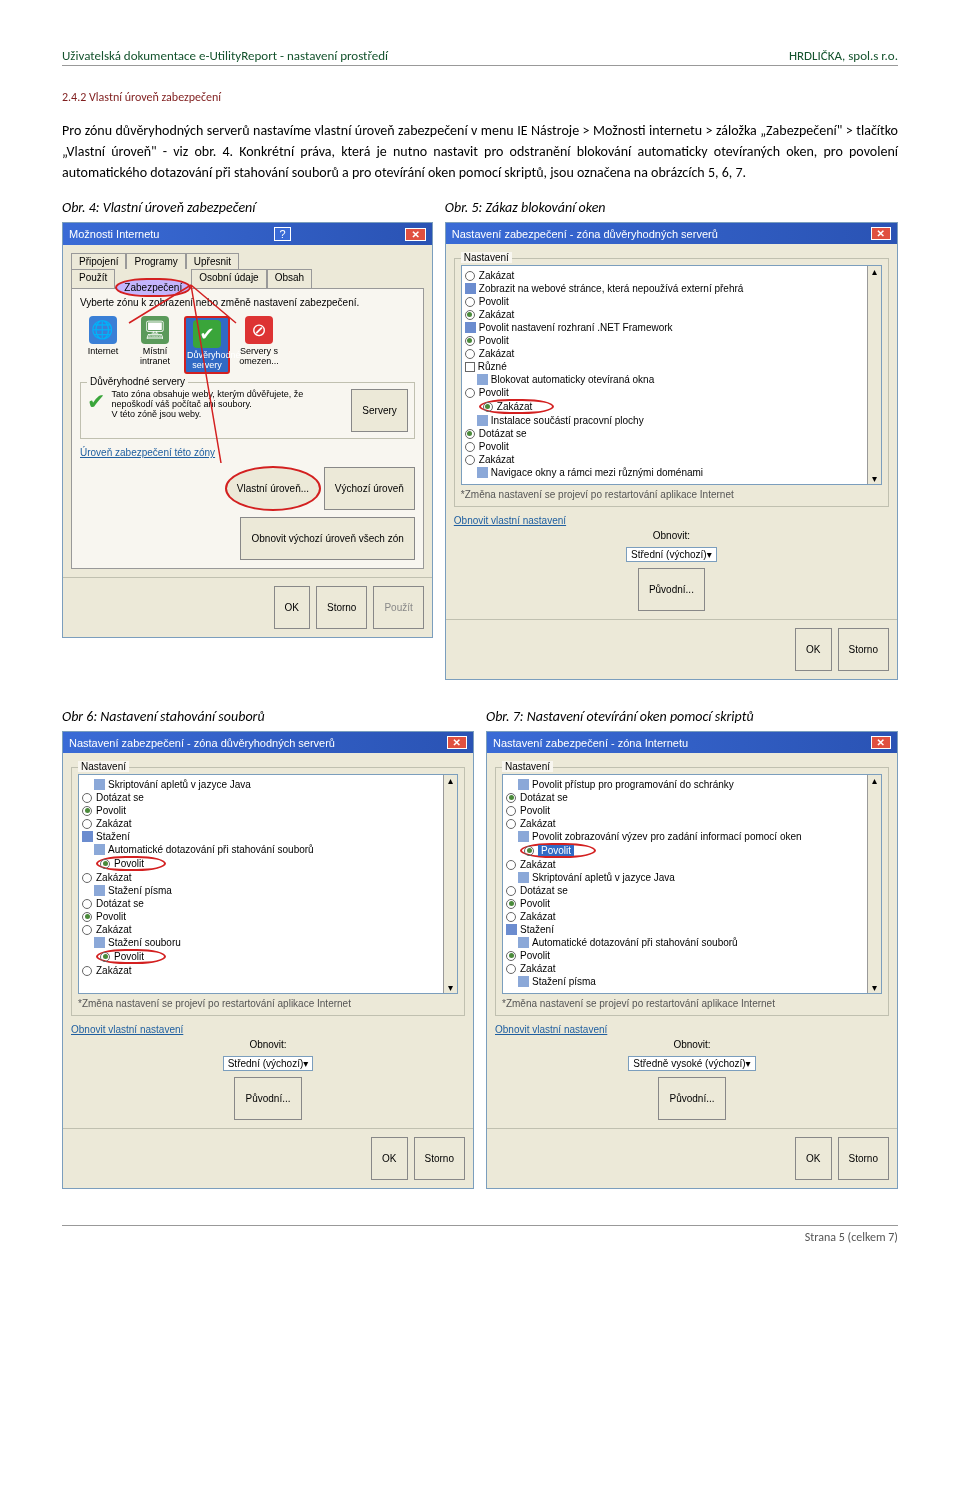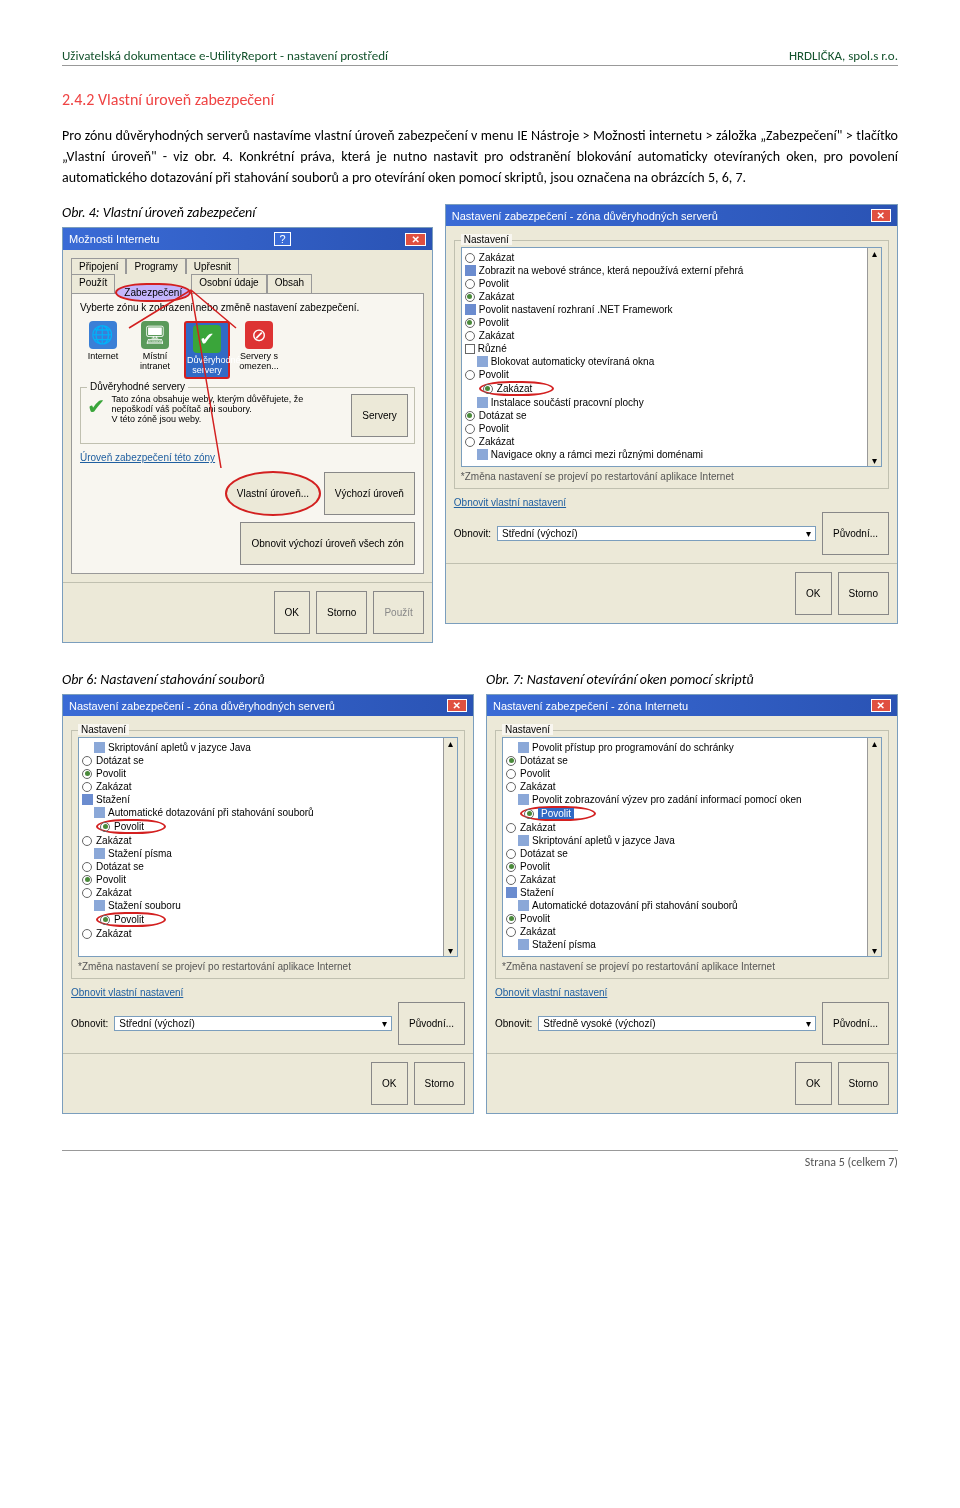--- a/index.html
+++ b/index.html
@@ -1,19 +1,19 @@
 <!DOCTYPE html>
 <html><head>
 <meta charset="utf-8">
 <style>
 * { box-sizing: border-box; margin: 0; padding: 0; }
 body { font-family: Calibri, Arial, sans-serif; background: #fff; width: 960px; margin: 0 auto; color: #000; }
 .page { padding: 48px 62px; }
 .hdr { display: flex; justify-content: space-between; border-bottom: 1px solid #999; font-size: 13px; color: #14532d; padding-bottom: 2px; margin-bottom: 24px; }
-.section-h { font-size: 16px; color: #ef4444; font-weight: 400; margin-bottom: 16px; }
+.section-h { font-size: 12px; color: #7f1d1d; font-weight: 400; margin-bottom: 16px; }
 .body-p { font-size: 14px; line-height: 1.5; text-align: justify; margin-bottom: 16px; }
 .fig-row { display: flex; gap: 12px; margin-bottom: 28px; }
 .fig-col { flex: 1; }
 .fig-cap { font-style: italic; font-size: 14px; margin-bottom: 6px; }
 .dlg { border: 1px solid #7B9EBD; background: #ECE9D8; font-family: Tahoma, sans-serif; font-size: 10px; color: #000; }
 .dlg-title { background: linear-gradient(to right, #3A6BD6, #2A53B4); color: #fff; padding: 4px 6px; font-size: 11px; display: flex; justify-content: space-between; align-items: center; }
 .dlg-title .close { background: #E05040; color: #fff; padding: 0 5px; border: 1px solid #fff; font-weight: bold; font-size: 10px; }
 .dlg-body { padding: 8px; }
 .tabs { display: flex; flex-wrap: wrap; gap: 0; }
 .tab { background: #ECE9D8; border: 1px solid #999; border-bottom: none; padding: 2px 7px; font-size: 10px; }
@@ -30,21 +30,21 @@
 .radio { display: flex; align-items: center; gap: 4px; padding: 1px 0; font-size: 10px; }
 .radio .r { width: 10px; height: 10px; border: 1px solid #666; border-radius: 50%; display: flex; align-items: center; justify-content: center; }
 .radio .r.checked::after { content: ""; width: 5px; height: 5px; background: #4A8A3A; border-radius: 50%; }
 .chk { width: 10px; height: 10px; border: 1px solid #666; display: inline-block; }
 .tree-item { display: flex; align-items: center; gap: 3px; font-size: 10px; padding: 1px 0; }
 .tree-ico { width: 11px; height: 11px; background: #6B8CCF; display: inline-block; }
 .circled { border: 2px solid #D32020; border-radius: 50%/60%; }
 .circled-oval { border: 2px solid #D32020; border-radius: 50%; }
 .hint { font-size: 10px; color: #555; margin-top: 4px; }
 .link-h { color: #1F5FA0; font-size: 10px; text-decoration: underline; }
-.reset-row { display: flex; align-items: center; gap: 6px; margin-top: 4px; }
+.reset-row { display: flex; align-items: center; gap: 6px; margin-top: 4px; flex-direction: column; }
 .select { background: #fff; border: 1px solid #7B9EBD; padding: 1px 4px; font-size: 10px; flex: 1; display: flex; justify-content: space-between; }
 .dlg-footer { display: flex; justify-content: flex-end; gap: 6px; padding: 8px; border-top: 1px solid #C0C0B0; }
 .footer { text-align: right; border-top: 1px solid #999; margin-top: 36px; padding-top: 4px; font-size: 12px; color: #555; }
 svg.red-line { position: absolute; pointer-events: none; }
 </style>
 </head>
 <body>
 
 <div class="page">
   <div class="hdr">
@@ -110,20 +110,21 @@
           <span class="btn">Storno</span>
           <span class="btn" style="color:#888;">Použít</span>
         </div>
         <svg class="red-line" style="top:40px;left:48px;width:220px;height:220px;">
             <path d="M80 22 L18 60 M80 22 L125 60 M80 22 L110 200" stroke="#D32020" stroke-width="1.5" fill="none"></path>
           </svg>
       </div>
     </div>
 
     <div class="fig-col" style="flex:1.1">
+      <div class="fig-cap">Obr. 5: Zákaz blokování  oken</div>
       <div class="dlg">
         <div class="dlg-title">
           <span>Nastavení zabezpečení - zóna důvěryhodných serverů</span>
           <span class="close">✕</span>
         </div>
         <div class="dlg-body">
           <div class="group">
             <span class="group-lbl">Nastavení</span>
             <div style="background:#fff;border:1px solid #7B9EBD;padding:3px;height:220px;overflow:hidden;position:relative;">
               <div id="tree5"><div class="radio indent1">

